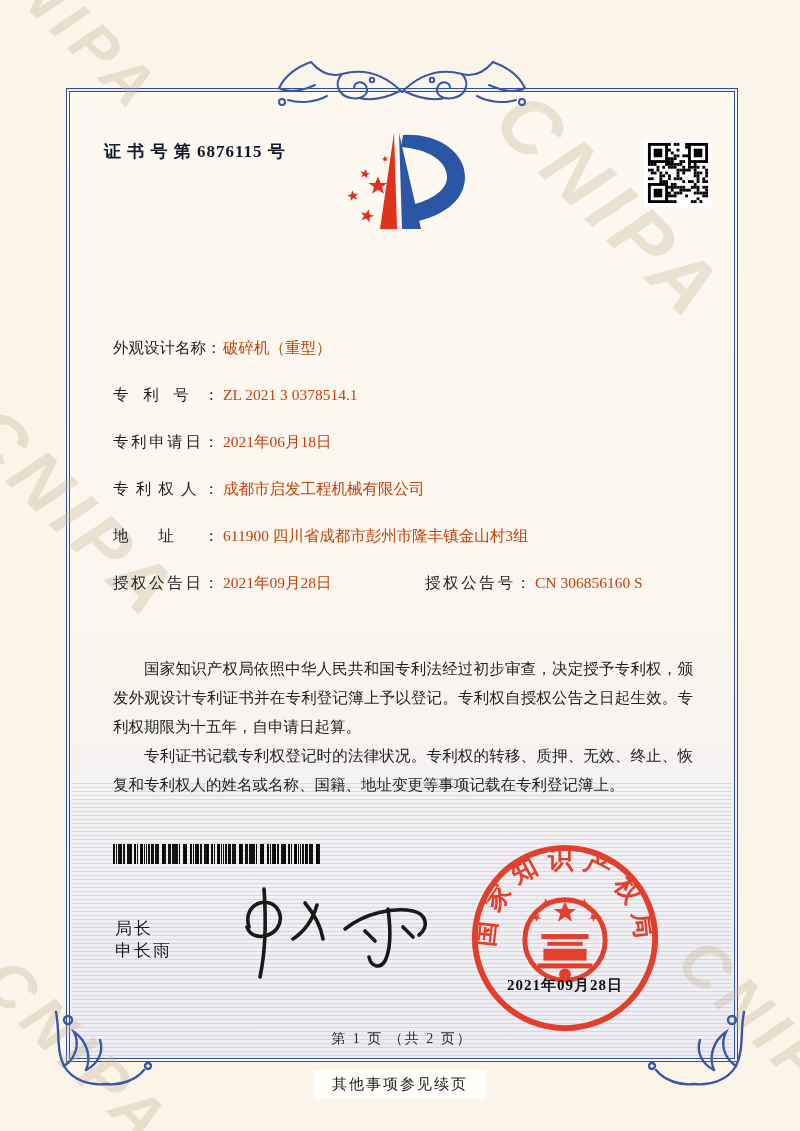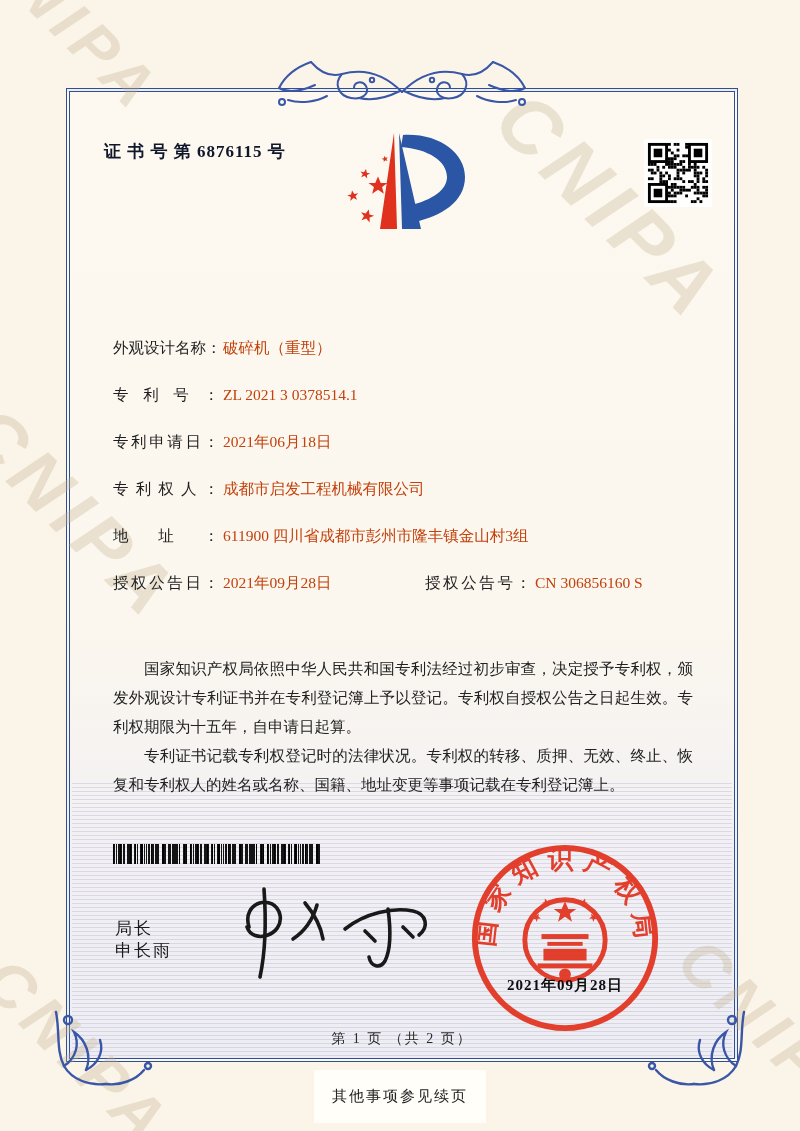--- a/index.html
+++ b/index.html
@@ -49,21 +49,21 @@
   .sig-name{left:115px;top:939px;font-size:17px;letter-spacing:2px;}
 
   .seal{left:467px;top:840px;width:196px;height:196px;opacity:.93;}
   .seal-date{left:470px;top:976px;width:190px;text-align:center;font-size:15px;
              letter-spacing:1px;color:#0d0d0d;font-weight:bold;}
 
   .page-info{left:66px;top:1030px;width:672px;text-align:center;font-size:14px;
              letter-spacing:2px;color:#2a2a2a;}
 
   .cont-note{left:0;top:1070px;width:800px;text-align:center;}
-  .cont-note span{display:inline-block;background:#fffef9;padding:17px 18px;font-size:15px;
+  .cont-note span{display:inline-block;background:#fffef9;padding:5px 18px;font-size:15px;
                   letter-spacing:2px;color:#222;}
 </style>
 </head>
 <body>
 
 <div class="page">
 
   <div class="wm" style="left:-45px;top:-15px;font-size:62px;">CNIPA</div>
   <div class="wm" style="left:468px;top:160px;font-size:80px;">CNIPA</div>
   <div class="wm" style="left:-60px;top:470px;font-size:74px;">CNIPA</div>

